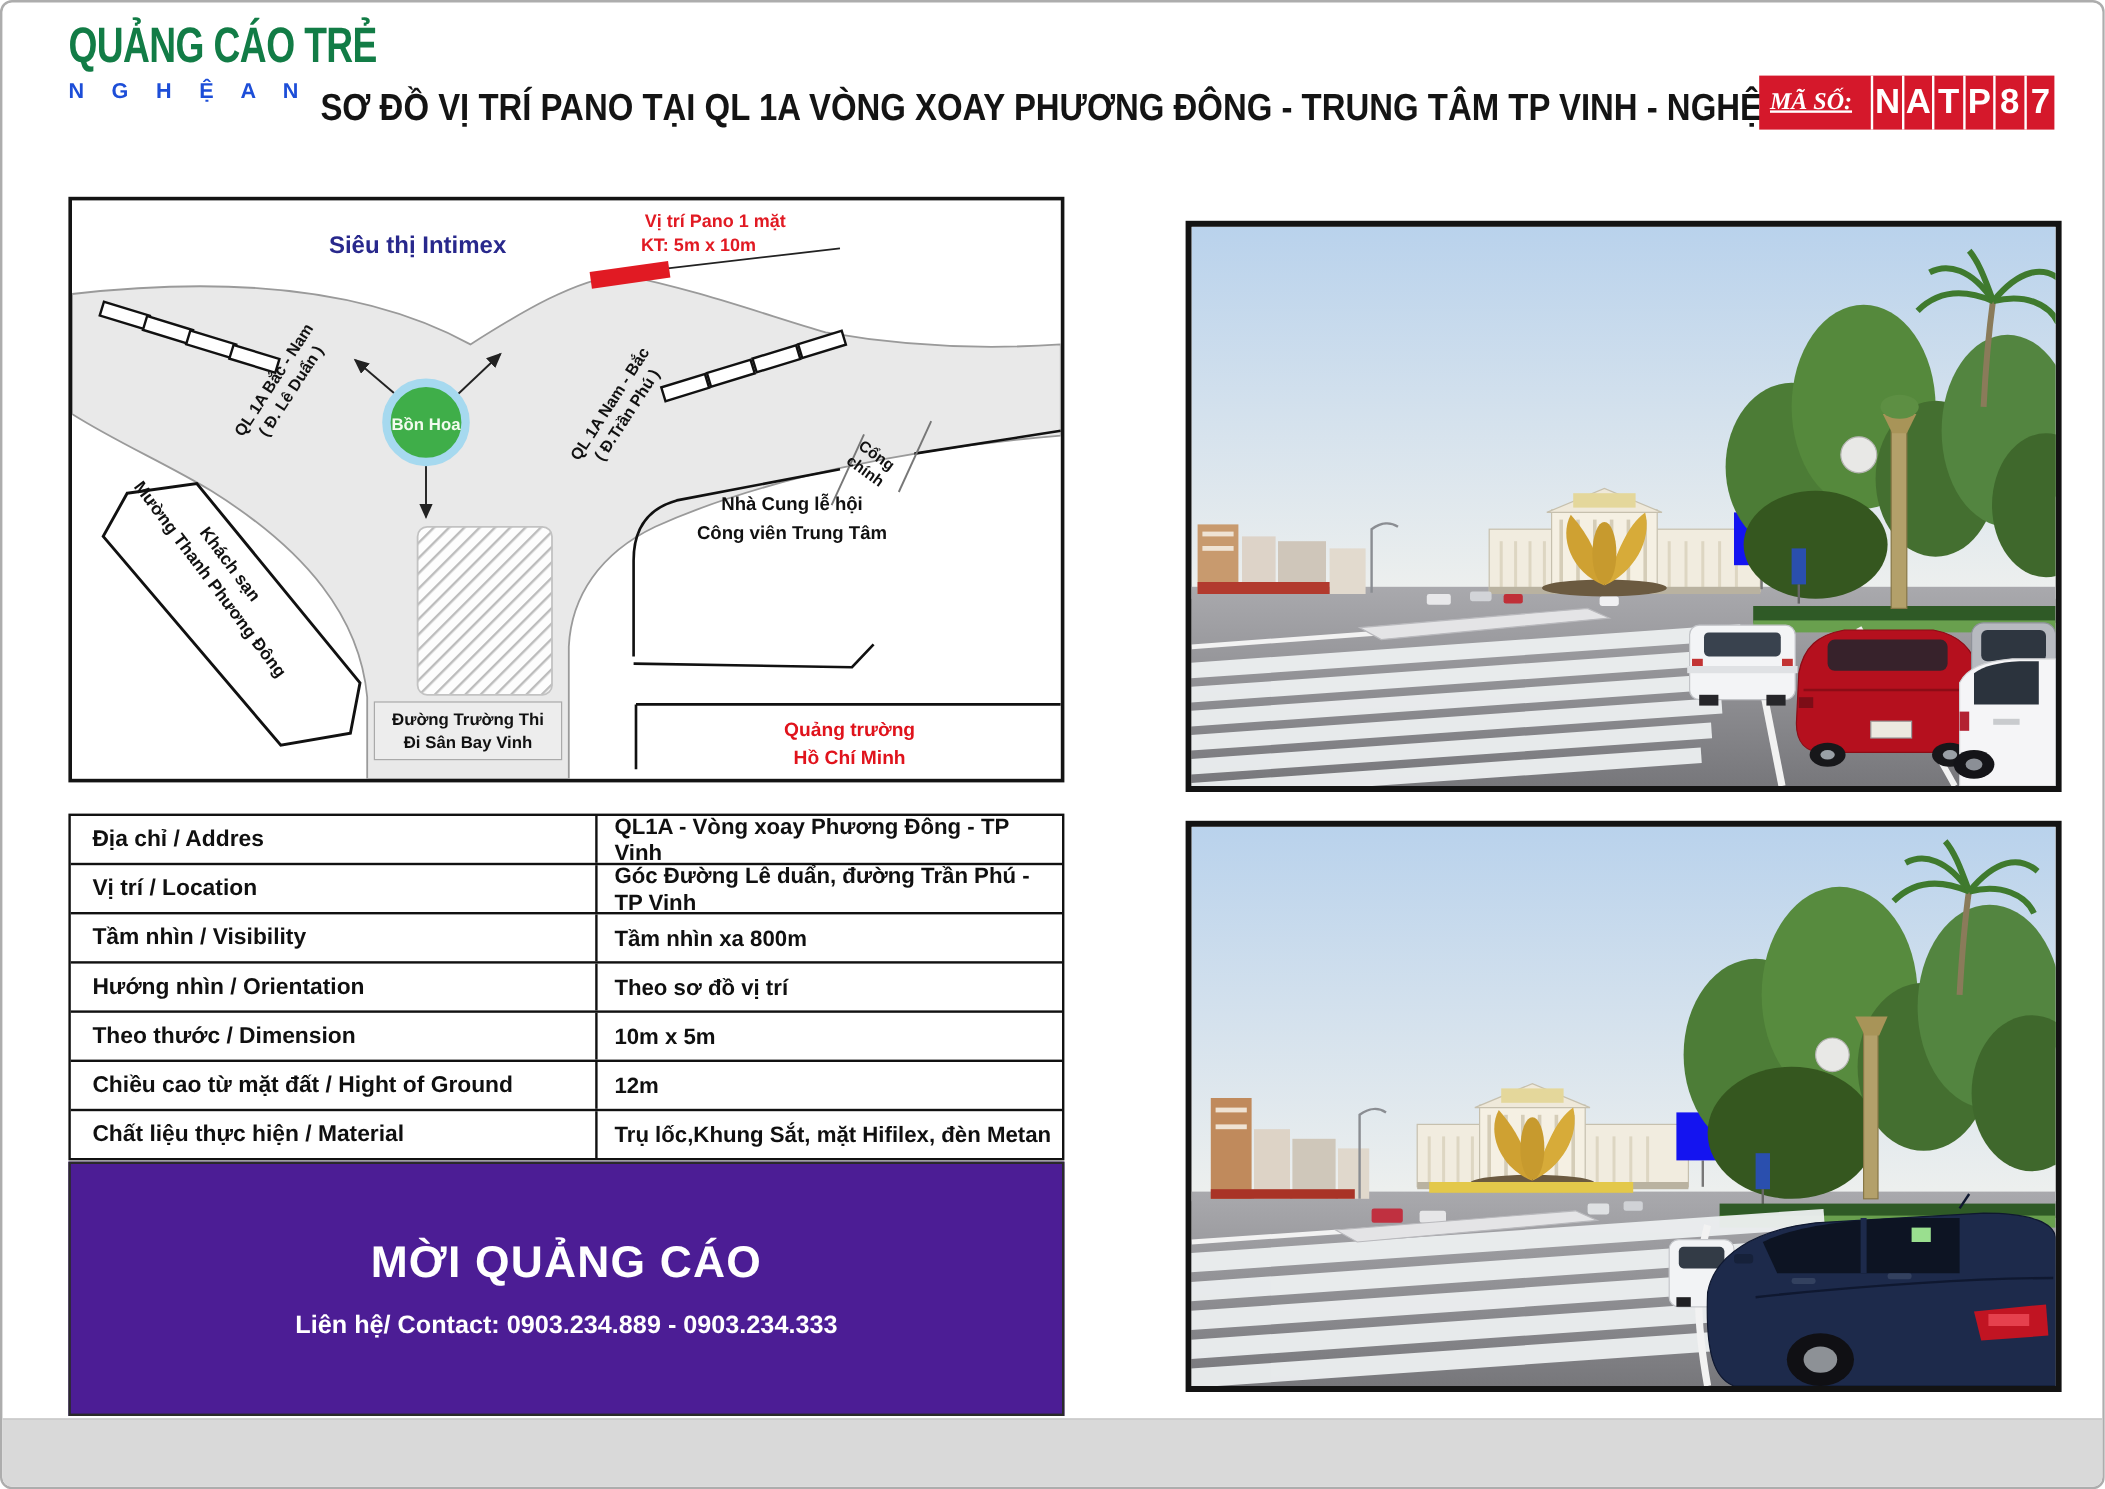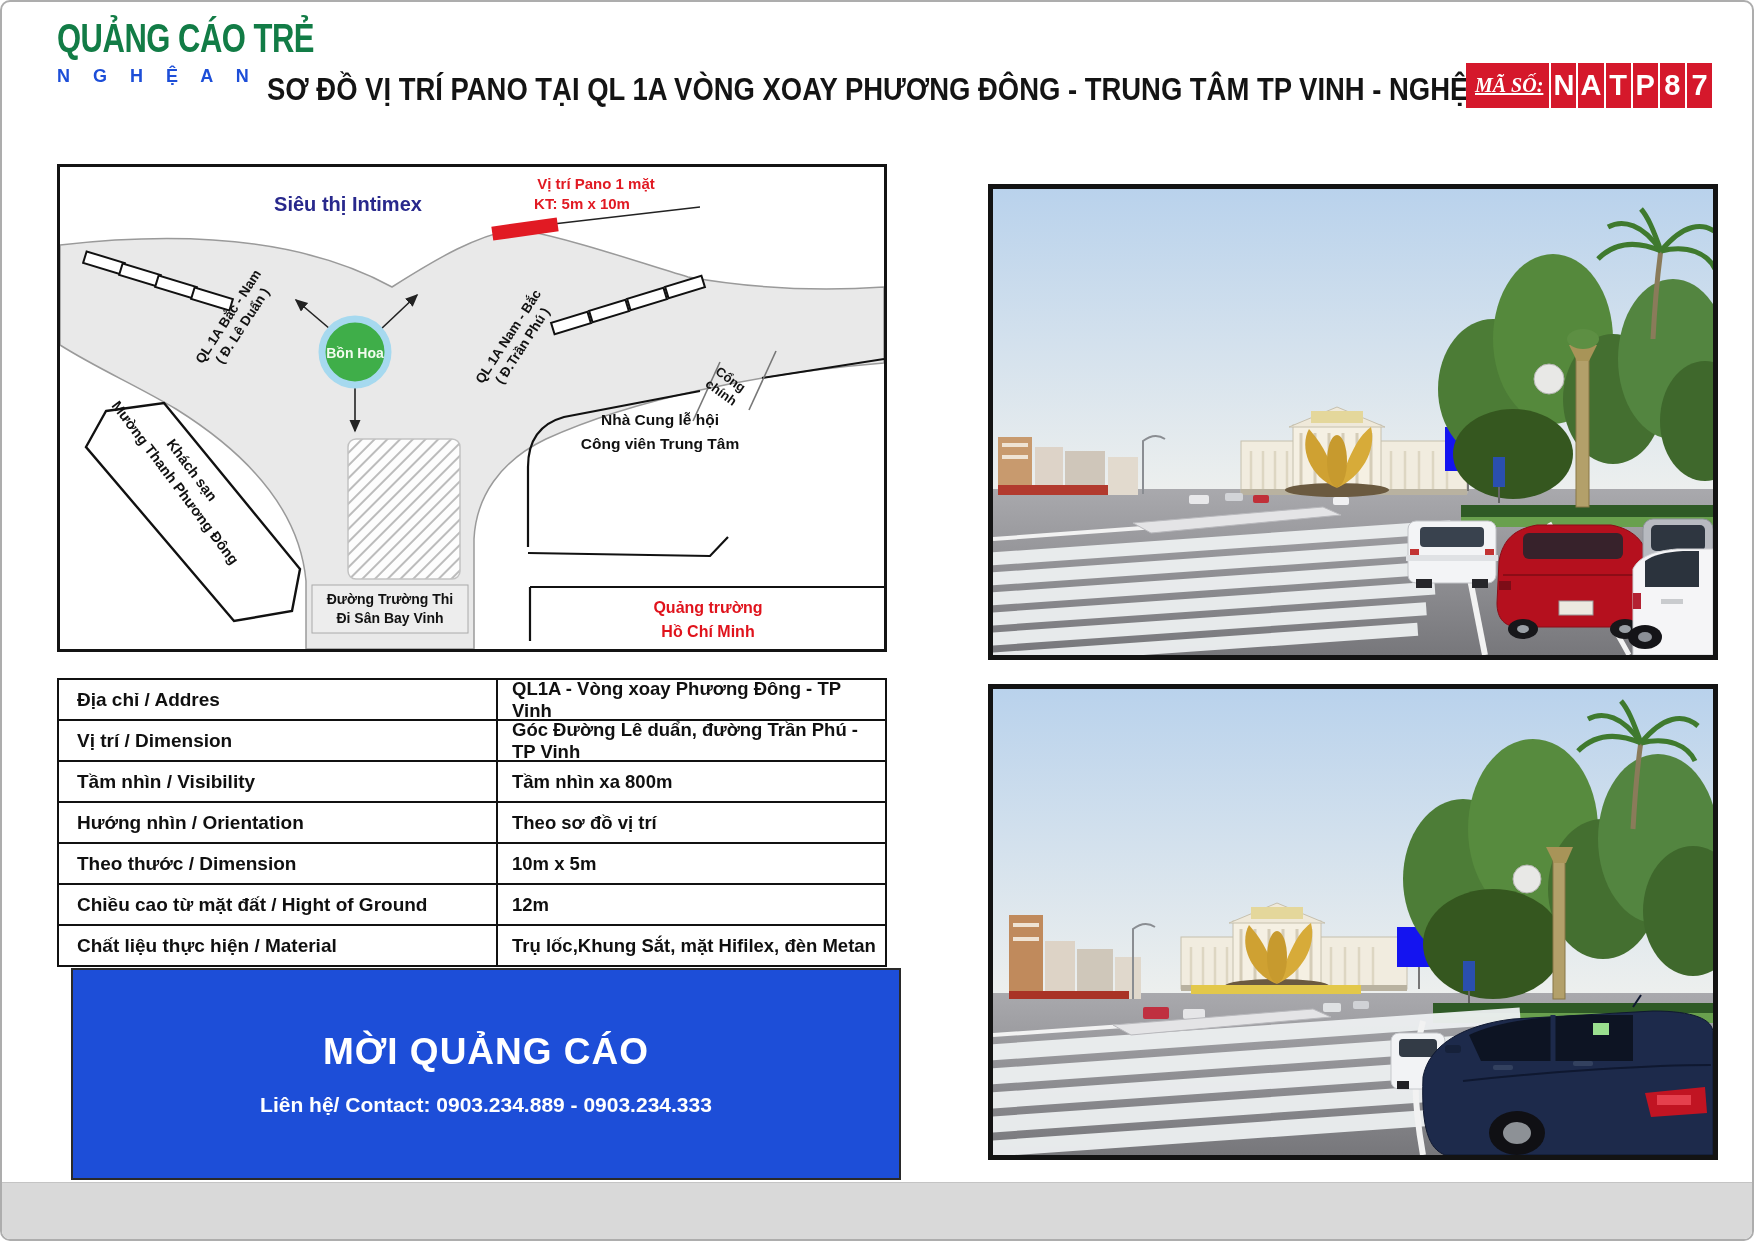--- a/index.html
+++ b/index.html
@@ -13,21 +13,21 @@
   .logo{left:55px;top:12px;width:215px;}
   .logo-line1{display:block;font-size:31px;font-weight:bold;color:#127c46;
               letter-spacing:-0.5px;transform:scale(1,1.34);transform-origin:left top;
               white-space:nowrap;}
   .logo-line2{display:block;margin-top:16px;font-size:18px;font-weight:bold;
               color:#1d4ed8;letter-spacing:9px;white-space:nowrap;}
   .page-title{left:265px;top:70px;font-size:28px;font-weight:bold;color:#141414;
               white-space:nowrap;transform:scale(0.98,1.12);transform-origin:left top;}
   .code-box{left:1464px;top:61px;width:246px;height:45px;background:#d5182b;
             display:flex;align-items:stretch;box-sizing:border-box;}
-  .code-label{display:flex;align-items:center;padding:0 6px 0 9px;
+  .code-label{display:flex;align-items:center;padding:0 16px 0 9px;
               font-family:"Liberation Serif",serif;font-style:italic;font-weight:bold;
               font-size:20px;color:#fff;text-decoration:underline;white-space:nowrap;}
   .code-cell{flex:1;border-left:2px solid #fff;display:flex;align-items:center;
              justify-content:center;color:#fff;font-weight:bold;font-size:29px;}
   .address{left:55px;top:114px;width:1660px;font-size:15px;font-weight:bold;
            letter-spacing:3px;color:#181818;white-space:nowrap;}
 
   
   .map-panel{left:55px;top:162px;width:830px;height:488px;border:3px solid #141414;
              background:#fff;box-sizing:border-box;}
@@ -39,21 +39,21 @@
               box-sizing:border-box;background:#fff;}
   .spec-row{display:flex;height:39px;border-bottom:2px solid #111;}
   .spec-row:last-child{border-bottom:none;}
   .spec-label{width:439px;border-right:2px solid #111;display:flex;align-items:center;
               padding-left:18px;font-weight:bold;font-size:19px;color:#101010;
               box-sizing:border-box;}
   .spec-value{flex:1;display:flex;align-items:center;padding-left:14px;
               font-weight:bold;font-size:18.5px;color:#101010;}
 
   
-  .banner{left:69px;top:966px;width:830px;height:212px;background:#1d4ed8;
+  .banner{left:55px;top:966px;width:830px;height:212px;background:#4c1d95;
           border:2px solid #2a2a2a;box-sizing:border-box;display:flex;
           flex-direction:column;align-items:center;justify-content:center;gap:20px;}
   .banner-line1{font-size:37px;font-weight:bold;color:#fff;letter-spacing:1px;}
   .banner-line2{font-size:21px;font-weight:bold;color:#fff;}
 
   
   .photo{left:986px;width:730px;height:476px;border:5px solid #131313;
          background:#fff;box-sizing:border-box;}
   .photo svg{width:100%;height:100%;display:block;}
   .photo1{top:182px;}
@@ -176,21 +176,21 @@
       </g>
     </svg>
   </div>
 
   <div class="abs spec-table">
     <div class="spec-row">
       <div class="spec-label">Địa chỉ / Addres</div>
       <div class="spec-value">QL1A  - Vòng xoay Phương Đông - TP Vinh</div>
     </div>
     <div class="spec-row">
-      <div class="spec-label">Vị trí / Dimension</div>
+      <div class="spec-label">Vị trí / Location</div>
       <div class="spec-value">Góc Đường Lê duẩn, đường Trần Phú - TP Vinh</div>
     </div>
     <div class="spec-row">
       <div class="spec-label">Tầm nhìn / Visibility</div>
       <div class="spec-value">Tầm nhìn xa 800m</div>
     </div>
     <div class="spec-row">
       <div class="spec-label">Hướng nhìn / Orientation</div>
       <div class="spec-value">Theo sơ đồ vị trí</div>
     </div>

